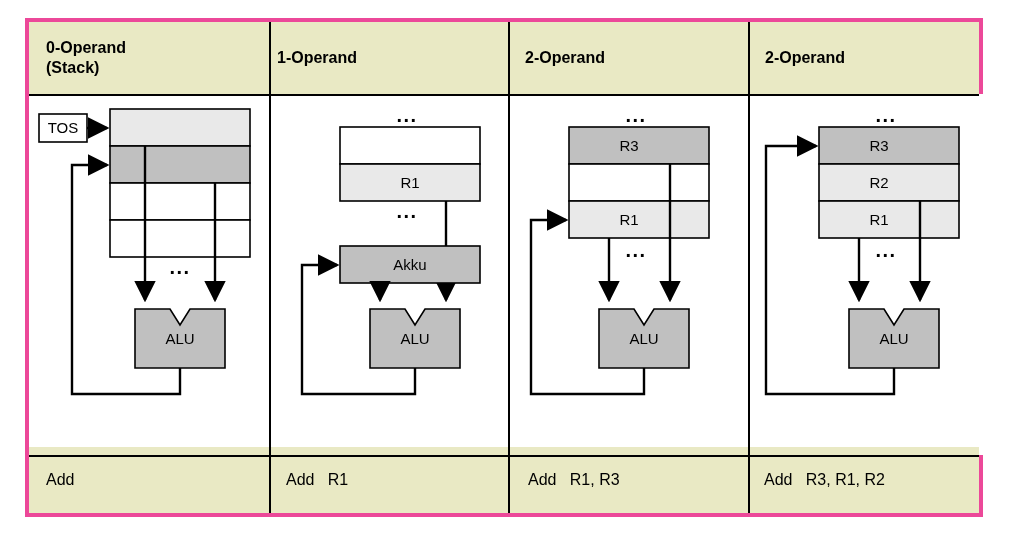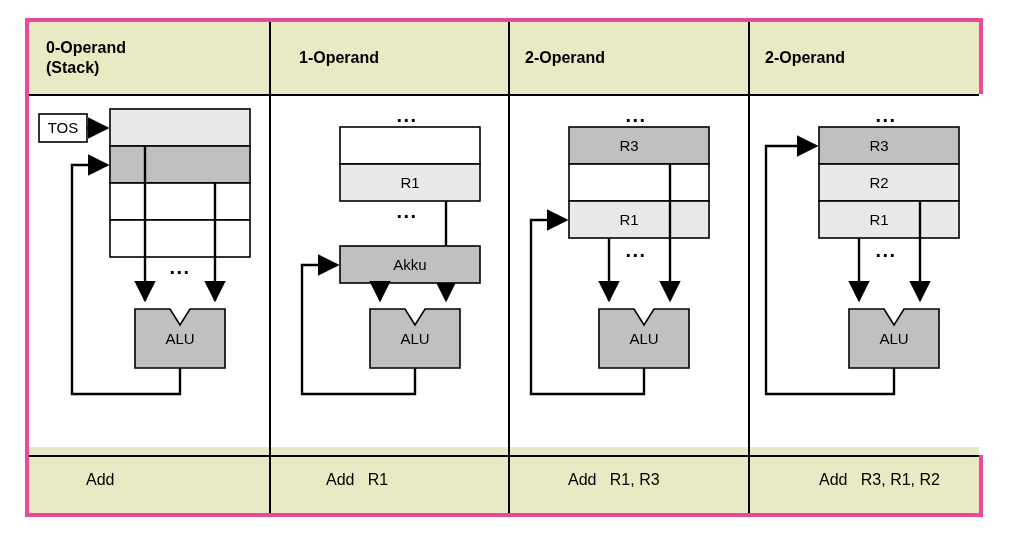--- a/index.html
+++ b/index.html
@@ -78,21 +78,20 @@
     position: absolute;
     bottom: 0;
     height: 66px;
     display: flex;
     align-items: center;
     padding-left: 17px;
     box-sizing: border-box;
     font-size: 16px;
     color: #000000;
     white-space: pre;
-    margin-left: 40px;
   }
 
   
   .panel {
     position: absolute;
     top: 72px;
     height: 361px;
     background: #ffffff;
     overflow: hidden;
   }
@@ -127,21 +126,21 @@
 <div id="page">
 
   <div class="table-frame">
 
     <div class="header-band"></div>
 
     <div class="header-cell" style="left:0; width:240px;">
       <span>0-Operand</span>
       <span>(Stack)</span>
     </div>
-    <div class="header-cell" style="left:253px; width:228px;border-radius:19px;">
+    <div class="header-cell" style="left:231px; width:228px;border-radius:19px;">
       <span>1-Operand</span>
     </div>
     <div class="header-cell" style="left:479px; width:236px;">
       <span>2-Operand</span>
       <span></span>
     </div>
     <div class="header-cell" style="left:719px; width:239px;">
       <span>2-Operand</span>
       <span></span>
     </div>
@@ -264,21 +263,21 @@
 
         <path d="M146,274 L146,300 L18,300 L18,52 L68,52" fill="none" stroke="#000" stroke-width="2.4" marker-end="url(#ah3)"></path>
       </svg>
     </div>
 
     <div class="footer-band"></div>
 
     <div class="footer-cell" style="left:0; width:240px;">Add</div>
     <div class="footer-cell" style="left:240px; width:206px;">Add   R1</div>
     <div class="footer-cell" style="left:479px; width:240px;padding-left:20px;">Add   R1, R3</div>
-    <div class="footer-cell" style="left:734px; width:239px;padding-left:16px;">Add   R3, R1, R2</div>
+    <div class="footer-cell" style="left:719px; width:239px;padding-left:16px;">Add   R3, R1, R2</div>
 
     <div class="row-divider" style="top:72px;"></div>
     <div class="row-divider" style="top:433px;"></div>
     <div class="col-divider" style="left:240px;"></div>
     <div class="col-divider" style="left:479px;"></div>
     <div class="col-divider" style="left:719px;"></div>
 
   </div>
 </div>
 

